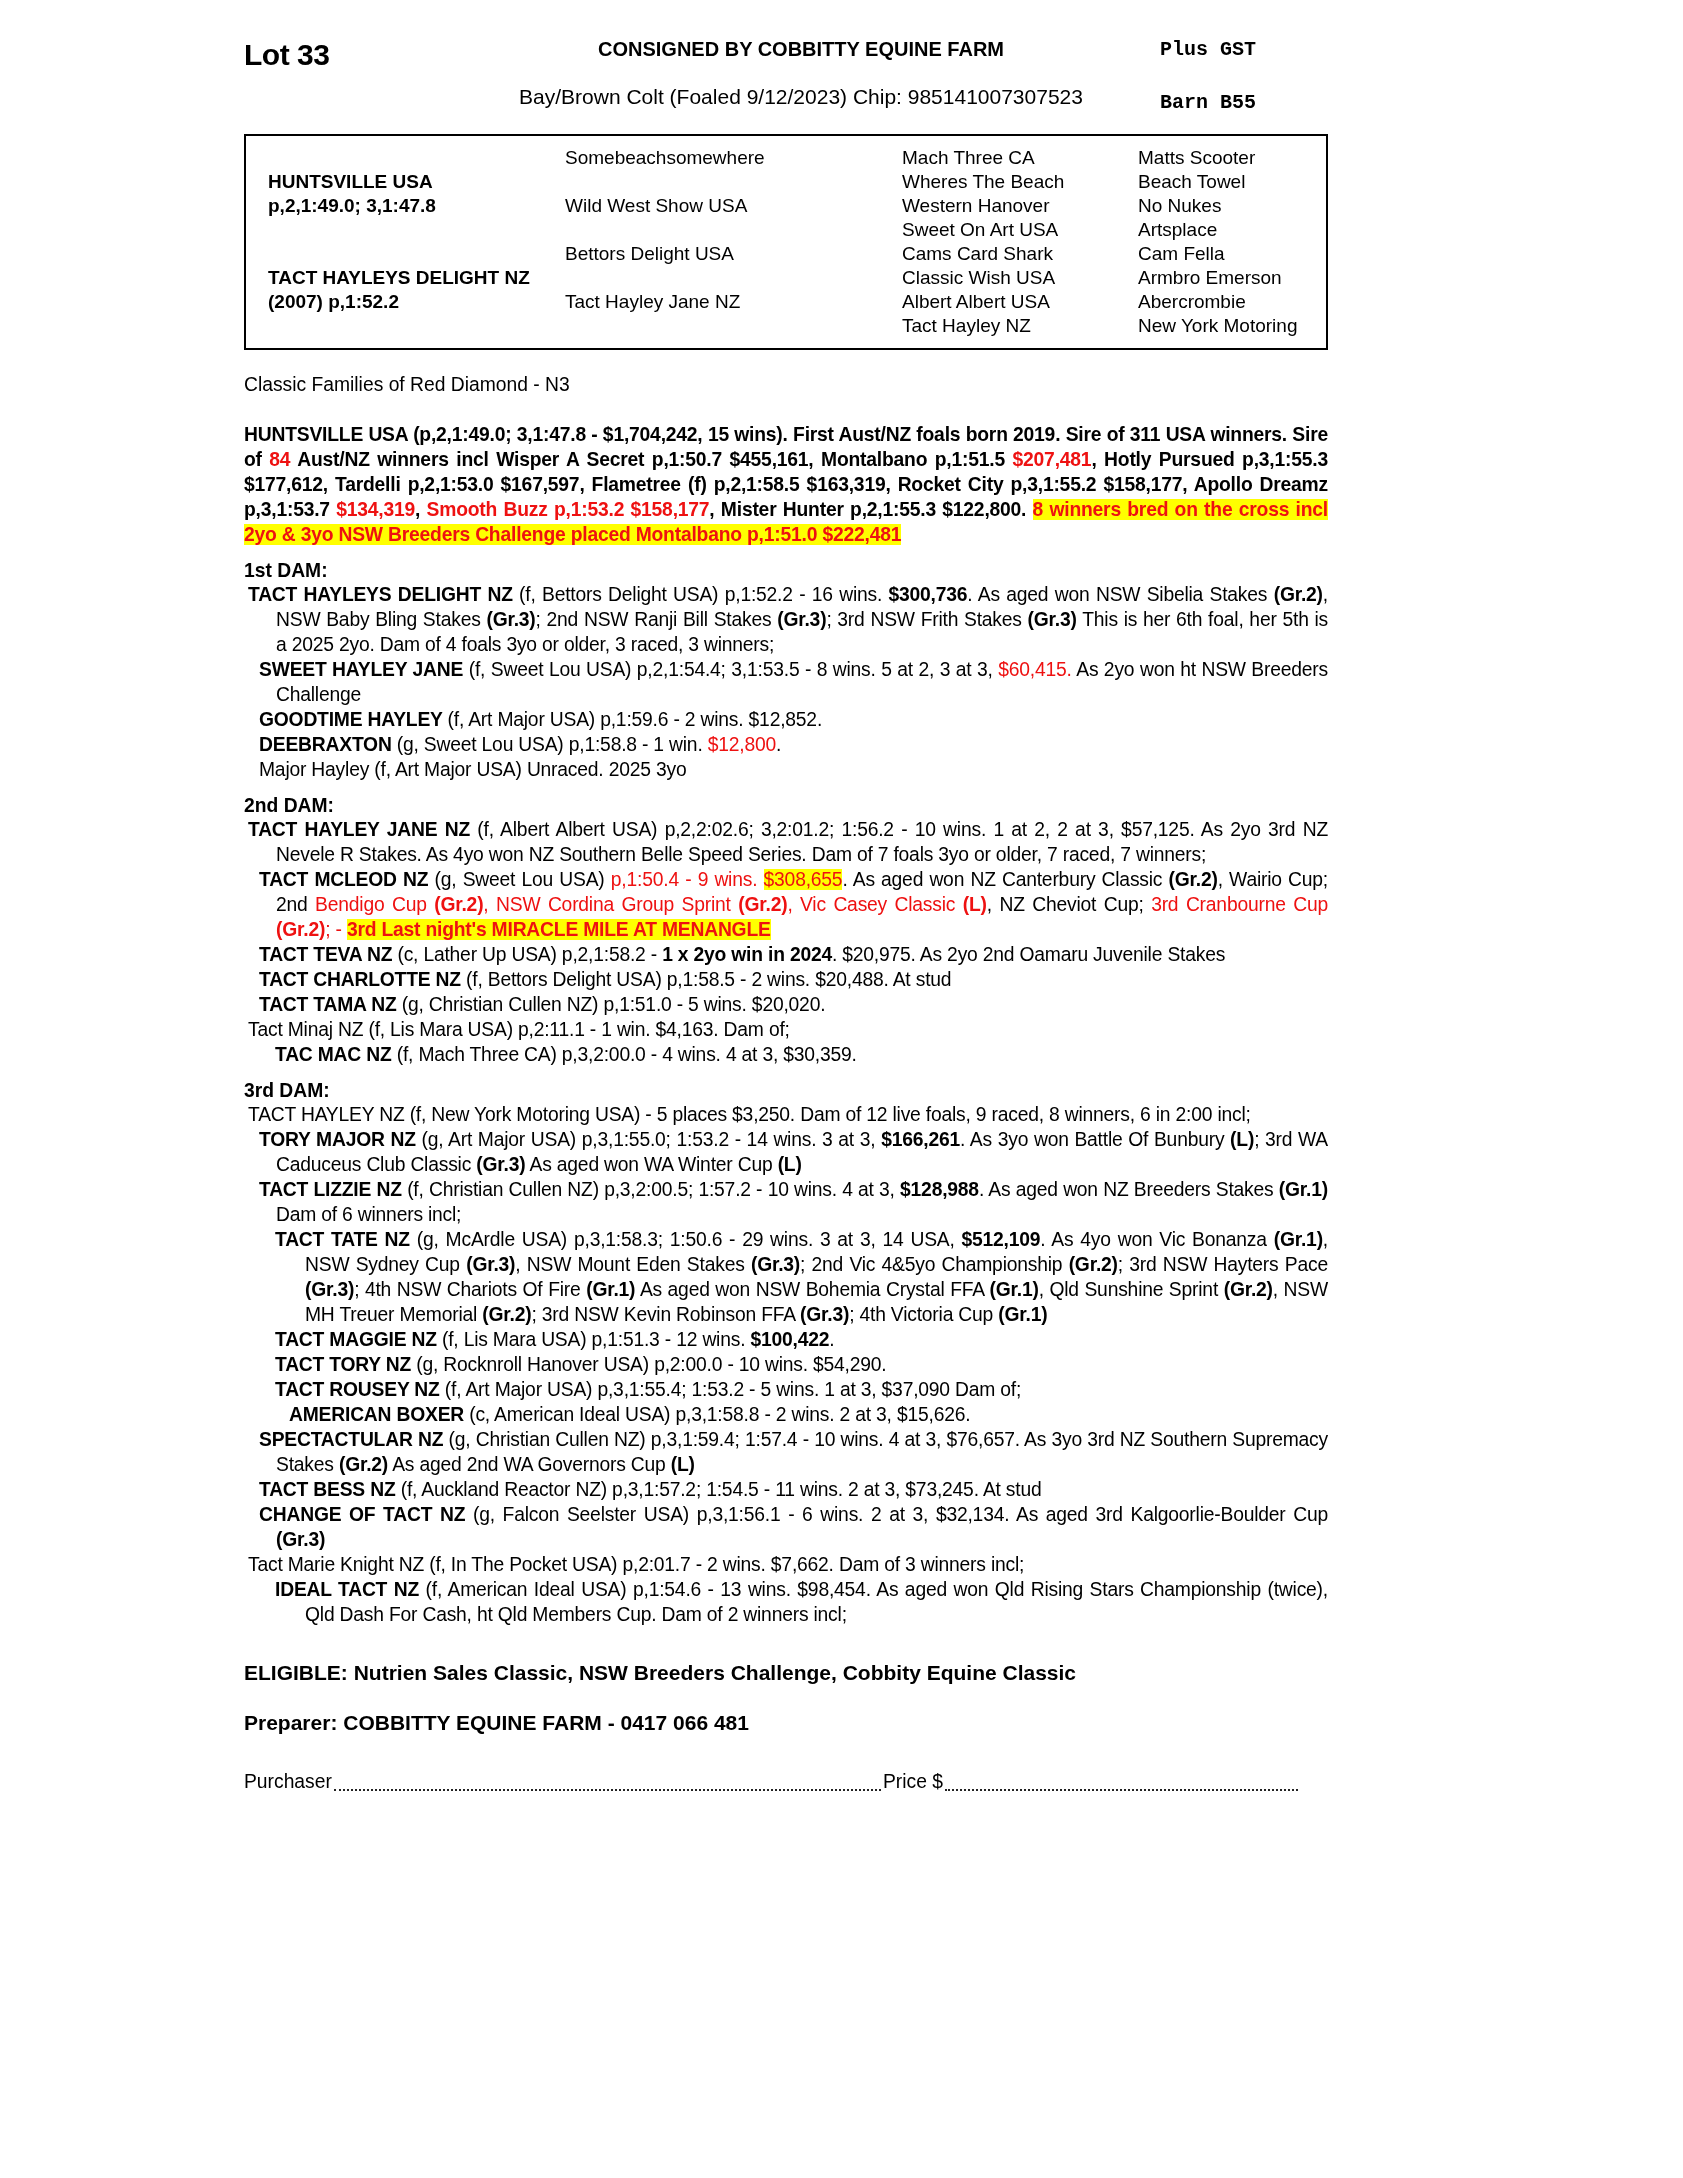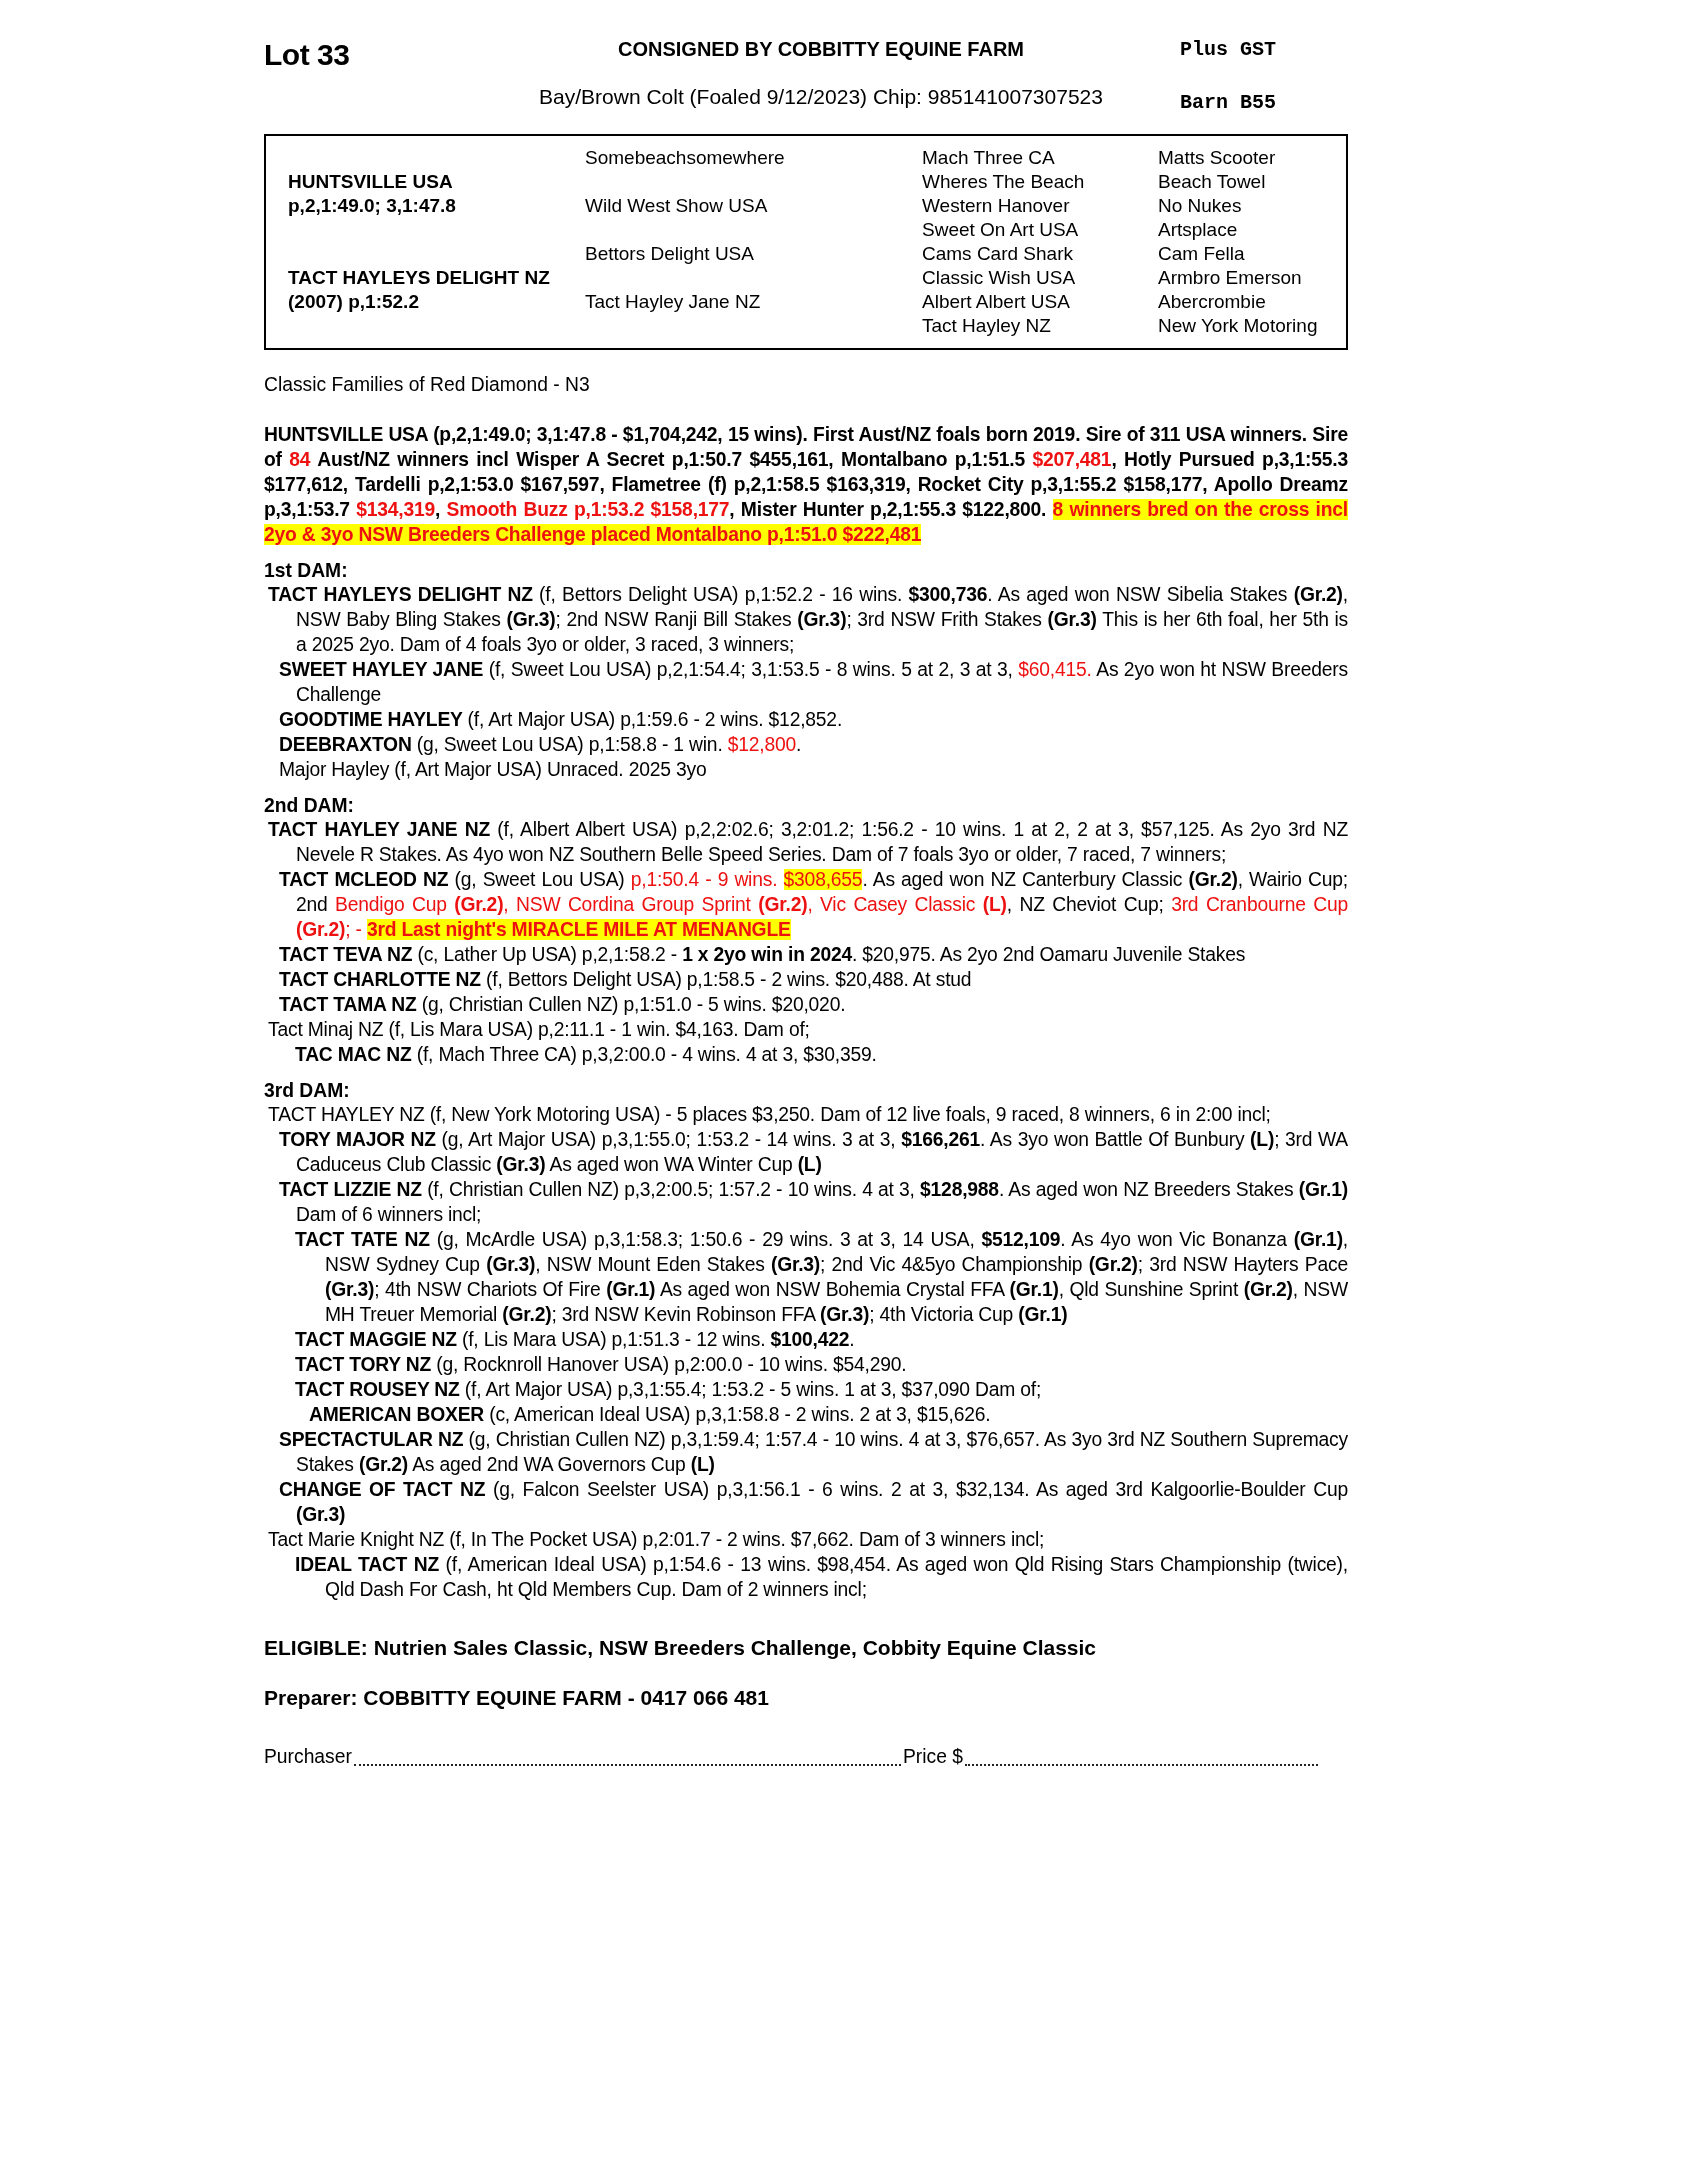--- a/index.html
+++ b/index.html
@@ -1,21 +1,21 @@
 <!DOCTYPE html>
 <html><head>
 <meta charset="utf-8">
 <style>
   html,body{margin:0;padding:0;}
   body{
     width:1683px;height:2178px;position:relative;background:#ffffff;
     font-family:"Liberation Sans", sans-serif;color:#000;
     -webkit-font-smoothing:antialiased;
   }
-  .page{position:absolute;left:264px;top:38px;width:1084px;}
+  .page{position:absolute;left:244px;top:38px;width:1084px;}
   .b{font-weight:bold;}
   .r{color:#ee1111;}
   .hl{background:#ffff00;}
 
   
   .hdr{display:grid;grid-template-columns:198px 1fr 168px;align-items:start;}
   .lot{font-size:30px;font-weight:bold;letter-spacing:-0.5px;}
   .hdr-center{text-align:center;}
   .consigned{font-size:20px;font-weight:bold;}
   .descr{font-size:21px;margin-top:24px;}
@@ -147,20 +147,21 @@
     <div class="entries">
         <p class="entry ind0"><span>TACT HAYLEY NZ (f, New York Motoring USA) - 5 places $3,250. Dam of 12 live foals, 9 raced, 8 winners, 6 in 2:00 incl;</span></p>
         <p class="entry ind1"><span class="b">TORY MAJOR NZ </span><span>(g, Art Major USA) p,3,1:55.0; 1:53.2 - 14 wins. 3 at 3, </span><span class="b">$166,261</span><span>. As 3yo won Battle Of Bunbury </span><span class="b">(L)</span><span>; 3rd WA Caduceus Club Classic </span><span class="b">(Gr.3)</span><span> As aged won WA Winter Cup </span><span class="b">(L)</span></p>
         <p class="entry ind1"><span class="b">TACT LIZZIE NZ </span><span>(f, Christian Cullen NZ) p,3,2:00.5; 1:57.2 - 10 wins. 4 at 3, </span><span class="b">$128,988</span><span>. As aged won NZ Breeders Stakes </span><span class="b">(Gr.1)</span><span> Dam of 6 winners incl;</span></p>
         <p class="entry ind2"><span class="b">TACT TATE NZ </span><span>(g, McArdle USA) p,3,1:58.3; 1:50.6 - 29 wins. 3 at 3, 14 USA, </span><span class="b">$512,109</span><span>. As 4yo won Vic Bonanza </span><span class="b">(Gr.1)</span><span>, NSW Sydney Cup </span><span class="b">(Gr.3)</span><span>, NSW Mount Eden Stakes </span><span class="b">(Gr.3)</span><span>; 2nd Vic 4&amp;5yo Championship </span><span class="b">(Gr.2)</span><span>; 3rd NSW Hayters Pace </span><span class="b">(Gr.3)</span><span>; 4th NSW Chariots Of Fire </span><span class="b">(Gr.1)</span><span> As aged won NSW Bohemia Crystal FFA </span><span class="b">(Gr.1)</span><span>, Qld Sunshine Sprint </span><span class="b">(Gr.2)</span><span>, NSW MH Treuer Memorial </span><span class="b">(Gr.2)</span><span>; 3rd NSW Kevin Robinson FFA </span><span class="b">(Gr.3)</span><span>; 4th Victoria Cup </span><span class="b">(Gr.1)</span></p>
         <p class="entry ind2"><span class="b">TACT MAGGIE NZ </span><span>(f, Lis Mara USA) p,1:51.3 - 12 wins. </span><span class="b">$100,422</span><span>.</span></p>
         <p class="entry ind2"><span class="b">TACT TORY NZ </span><span>(g, Rocknroll Hanover USA) p,2:00.0 - 10 wins. $54,290.</span></p>
         <p class="entry ind2"><span class="b">TACT ROUSEY NZ </span><span>(f, Art Major USA) p,3,1:55.4; 1:53.2 - 5 wins. 1 at 3, $37,090 Dam of;</span></p>
         <p class="entry ind3"><span class="b">AMERICAN BOXER </span><span>(c, American Ideal USA) p,3,1:58.8 - 2 wins. 2 at 3, $15,626.</span></p>
         <p class="entry ind1"><span class="b">SPECTACTULAR NZ </span><span>(g, Christian Cullen NZ) p,3,1:59.4; 1:57.4 - 10 wins. 4 at 3, $76,657. As 3yo 3rd NZ Southern Supremacy Stakes </span><span class="b">(Gr.2)</span><span> As aged 2nd WA Governors Cup </span><span class="b">(L)</span></p>
+        <p class="entry ind1"><span class="b">TACT BESS NZ </span><span>(f, Auckland Reactor NZ) p,3,1:57.2; 1:54.5 - 11 wins. 2 at 3, $73,245. At stud</span></p>
         <p class="entry ind1"><span class="b">CHANGE OF TACT NZ </span><span>(g, Falcon Seelster USA) p,3,1:56.1 - 6 wins. 2 at 3, $32,134. As aged 3rd Kalgoorlie-Boulder Cup </span><span class="b">(Gr.3)</span></p>
         <p class="entry ind0"><span>Tact Marie Knight NZ (f, In The Pocket USA) p,2:01.7 - 2 wins. $7,662. Dam of 3 winners incl;</span></p>
         <p class="entry ind2"><span class="b">IDEAL TACT NZ </span><span>(f, American Ideal USA) p,1:54.6 - 13 wins. $98,454. As aged won Qld Rising Stars Championship (twice), Qld Dash For Cash, ht Qld Members Cup. Dam of 2 winners incl;</span></p>
       </div>
   </section>
 
   <div class="eligible">ELIGIBLE: Nutrien Sales Classic, NSW Breeders Challenge, Cobbity Equine Classic</div>
 
   <div class="preparer">Preparer: COBBITTY EQUINE FARM - 0417 066 481</div>
 

